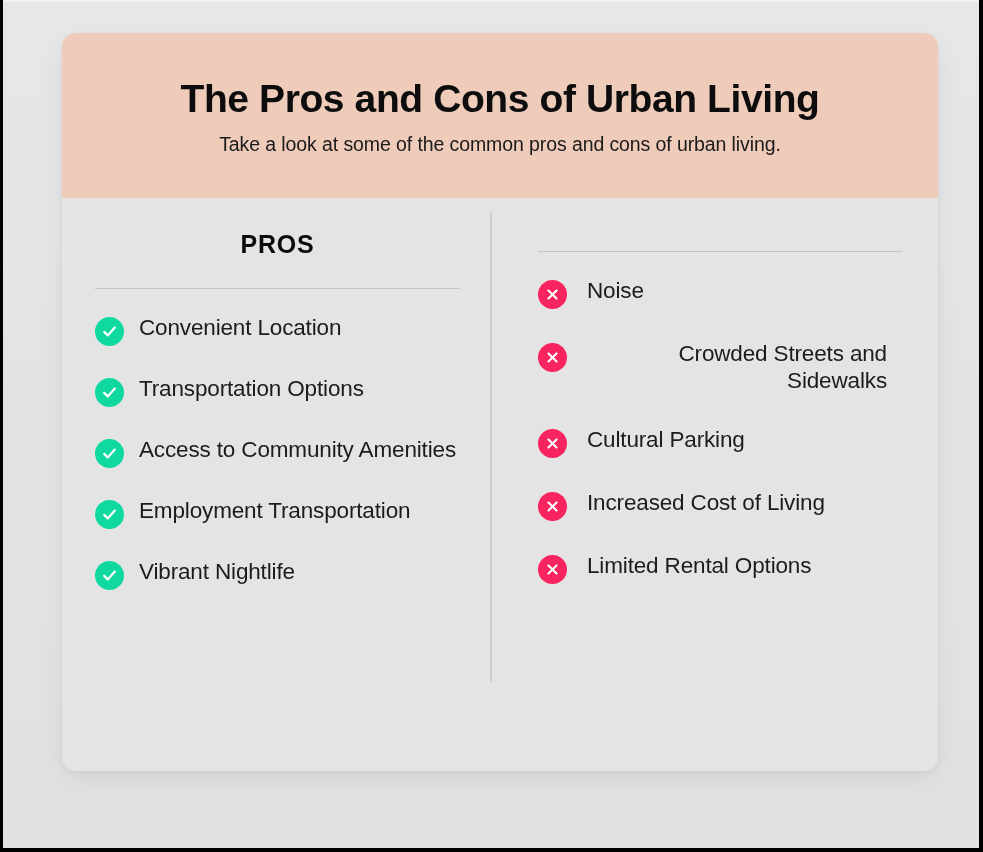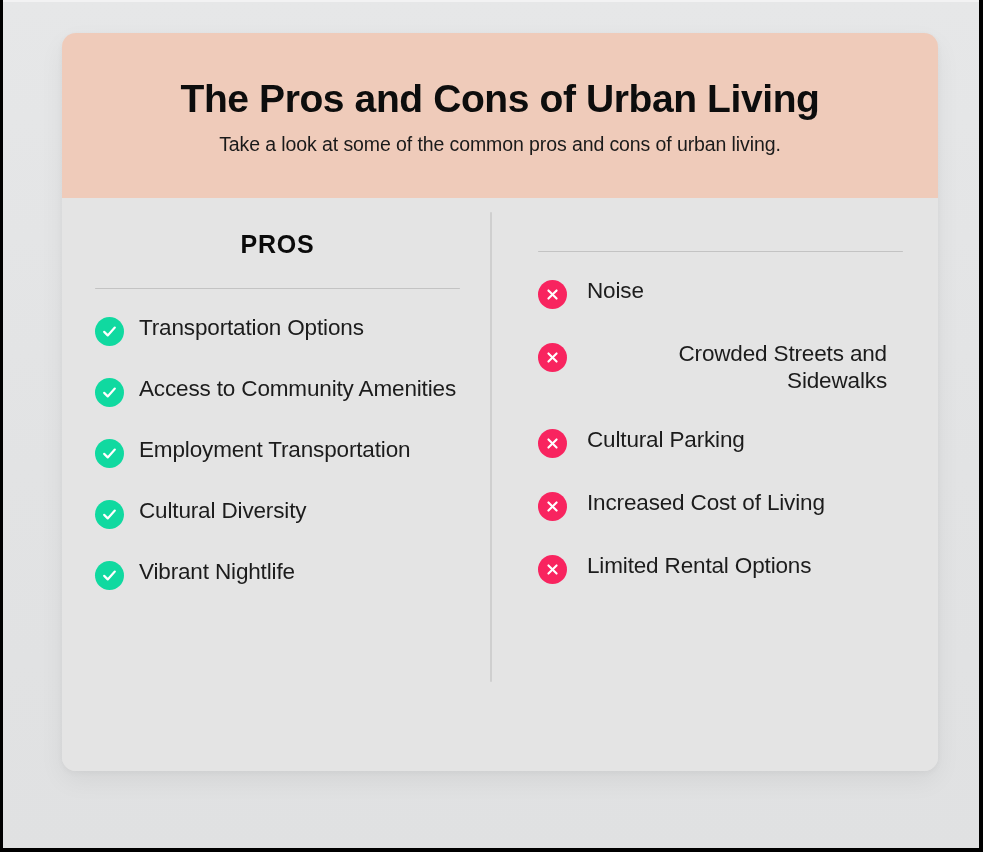--- a/index.html
+++ b/index.html
@@ -178,20 +178,28 @@
     </div>
 
     <div class="card-body">
 
       <div class="col col-pros">
         <h2 class="col-heading">PROS</h2>
         <div class="col-rule"></div>
 
         <ul class="list list-pros">
 
+          <li class="list-item">
+            <span class="item-icon icon-check">
+              <svg width="17" height="17" viewBox="0 0 24 24" fill="none" stroke="#ffffff" stroke-width="3.1" stroke-linecap="round" stroke-linejoin="round">
+                <polyline points="4.5,12.5 9.5,17.5 19.5,6.5"></polyline>
+              </svg>
+            </span>
+            <span class="item-label">Convenient Location</span>
+          </li>
 
           <li class="list-item">
             <span class="item-icon icon-check">
               <svg width="17" height="17" viewBox="0 0 24 24" fill="none" stroke="#ffffff" stroke-width="3.1" stroke-linecap="round" stroke-linejoin="round">
                 <polyline points="4.5,12.5 9.5,17.5 19.5,6.5"></polyline>
               </svg>
             </span>
             <span class="item-label">Transportation Options</span>
           </li>
 
@@ -206,28 +214,20 @@
 
           <li class="list-item">
             <span class="item-icon icon-check">
               <svg width="17" height="17" viewBox="0 0 24 24" fill="none" stroke="#ffffff" stroke-width="3.1" stroke-linecap="round" stroke-linejoin="round">
                 <polyline points="4.5,12.5 9.5,17.5 19.5,6.5"></polyline>
               </svg>
             </span>
             <span class="item-label">Employment Transportation</span>
           </li>
 
-          <li class="list-item">
-            <span class="item-icon icon-check">
-              <svg width="17" height="17" viewBox="0 0 24 24" fill="none" stroke="#ffffff" stroke-width="3.1" stroke-linecap="round" stroke-linejoin="round">
-                <polyline points="4.5,12.5 9.5,17.5 19.5,6.5"></polyline>
-              </svg>
-            </span>
-            <span class="item-label">Cultural Diversity</span>
-          </li>
 
           <li class="list-item">
             <span class="item-icon icon-check">
               <svg width="17" height="17" viewBox="0 0 24 24" fill="none" stroke="#ffffff" stroke-width="3.1" stroke-linecap="round" stroke-linejoin="round">
                 <polyline points="4.5,12.5 9.5,17.5 19.5,6.5"></polyline>
               </svg>
             </span>
             <span class="item-label">Vibrant Nightlife</span>
           </li>
 

